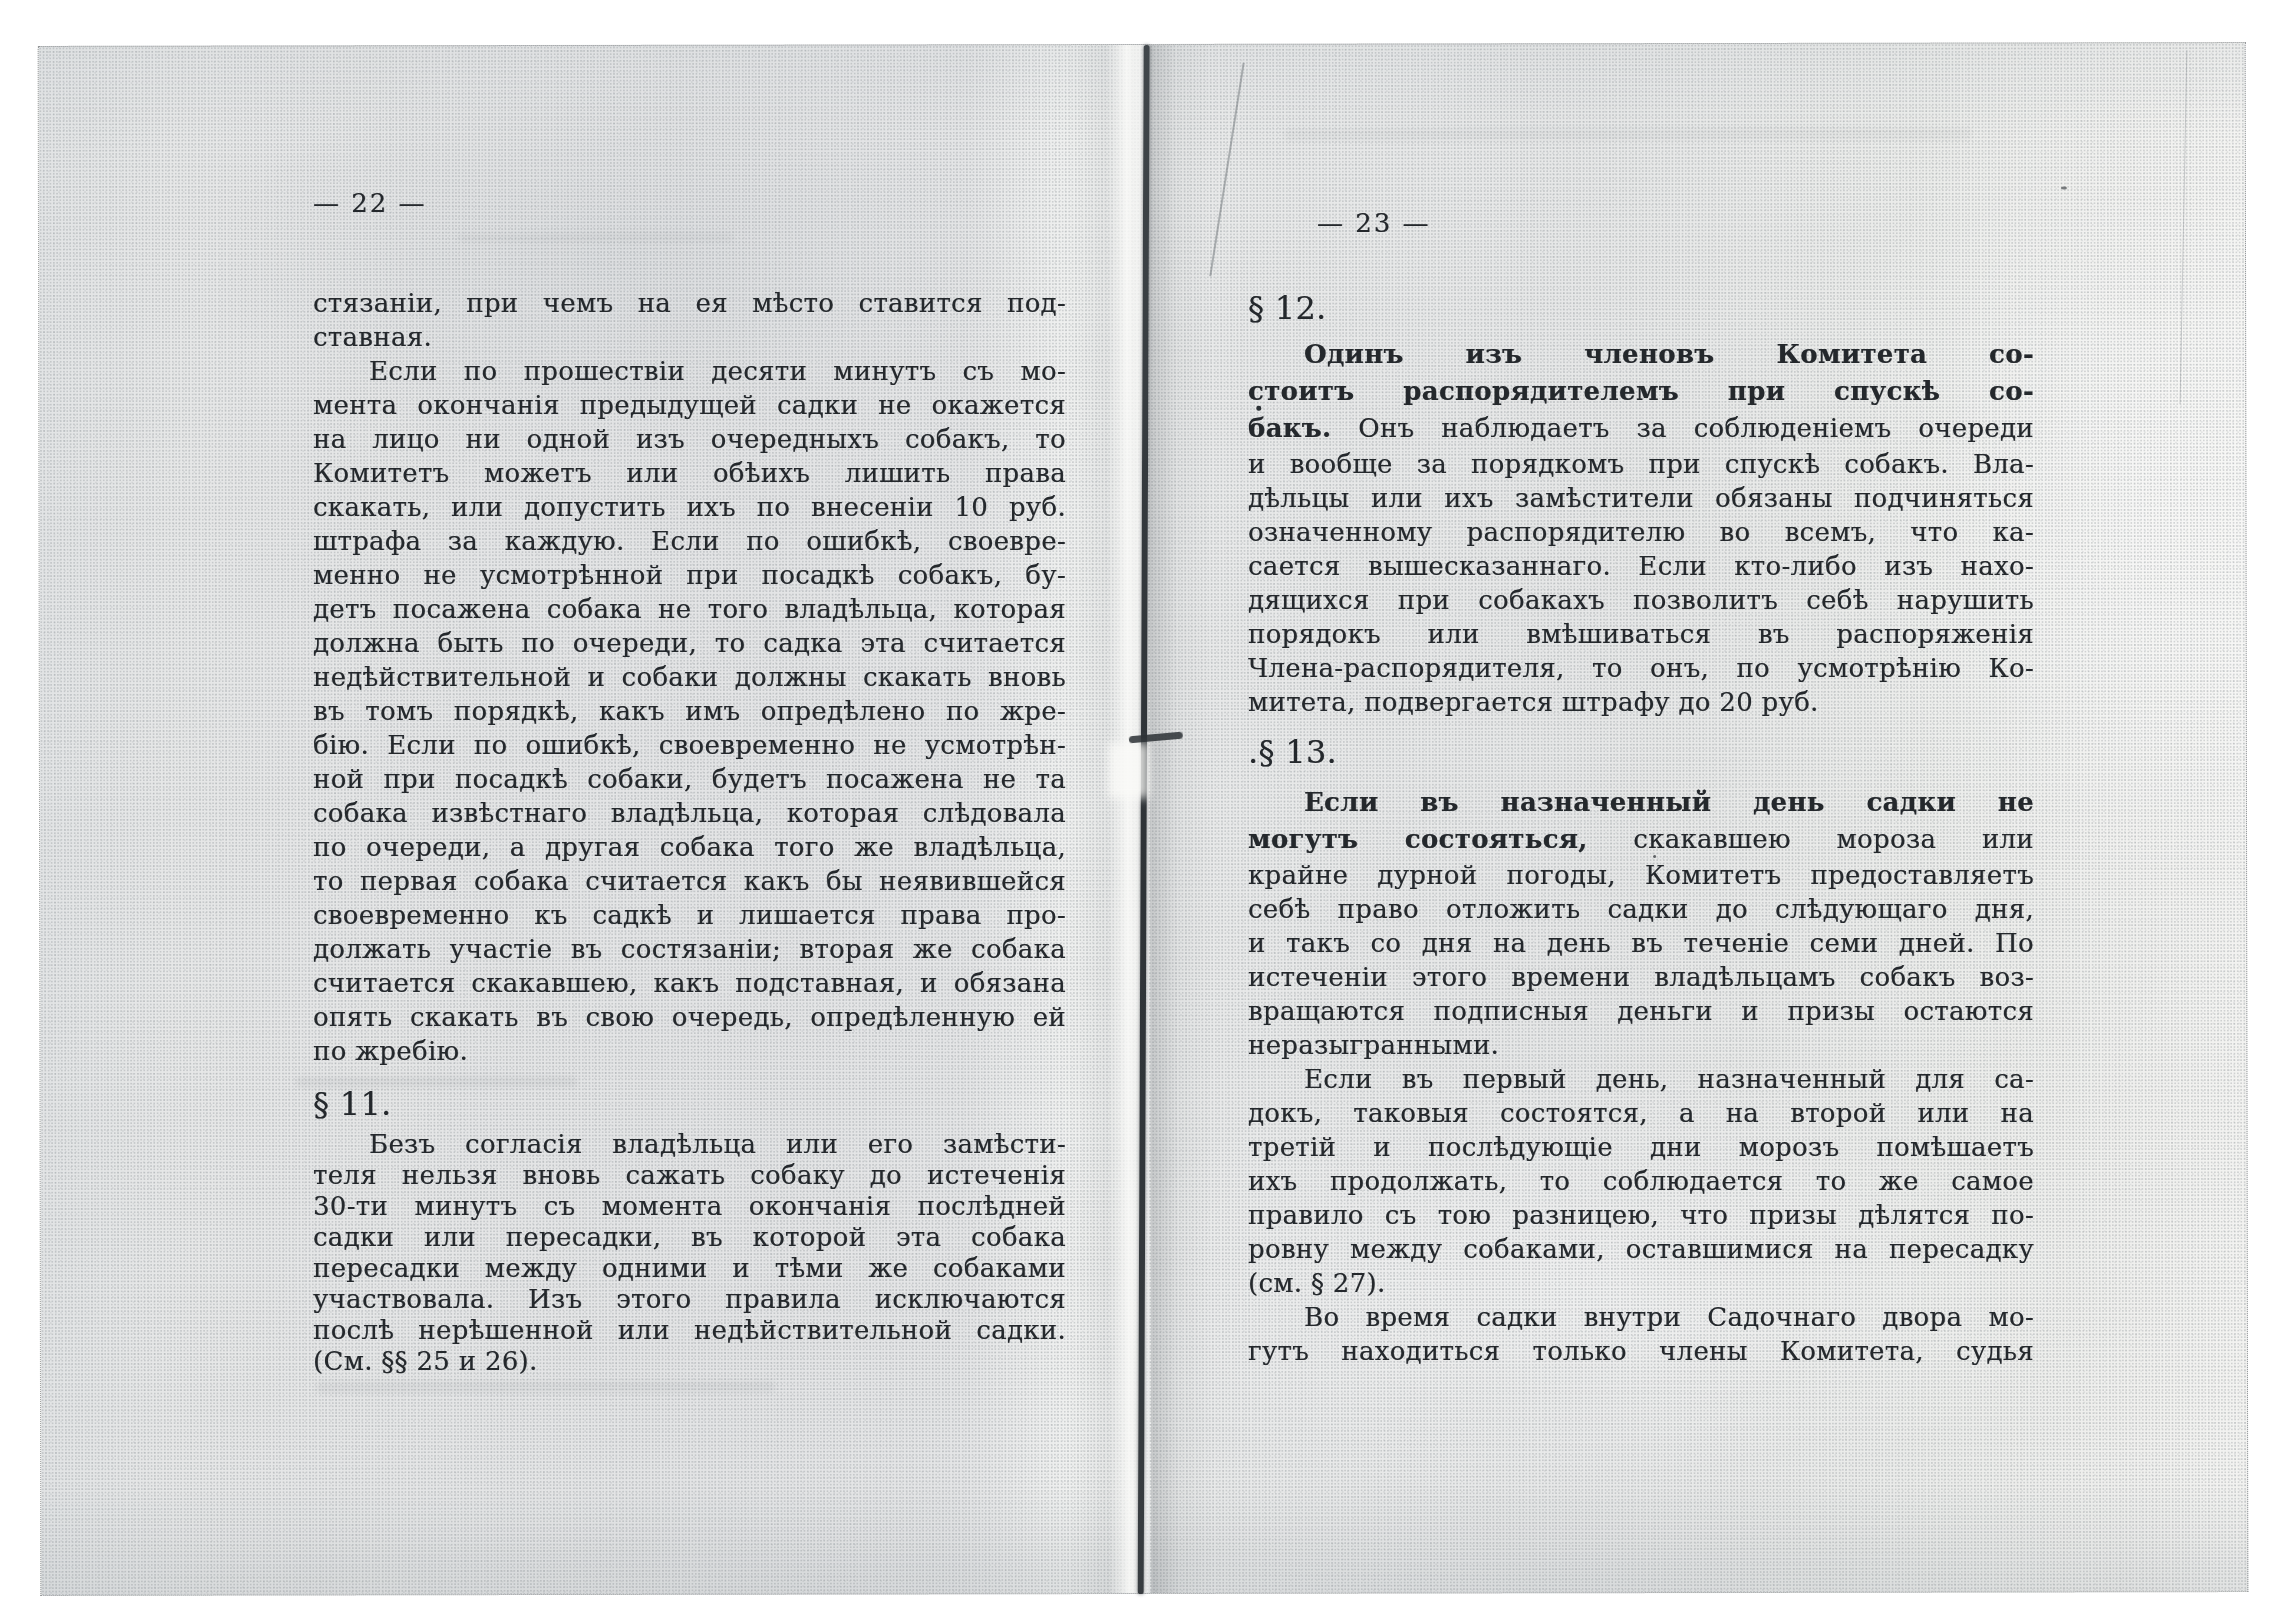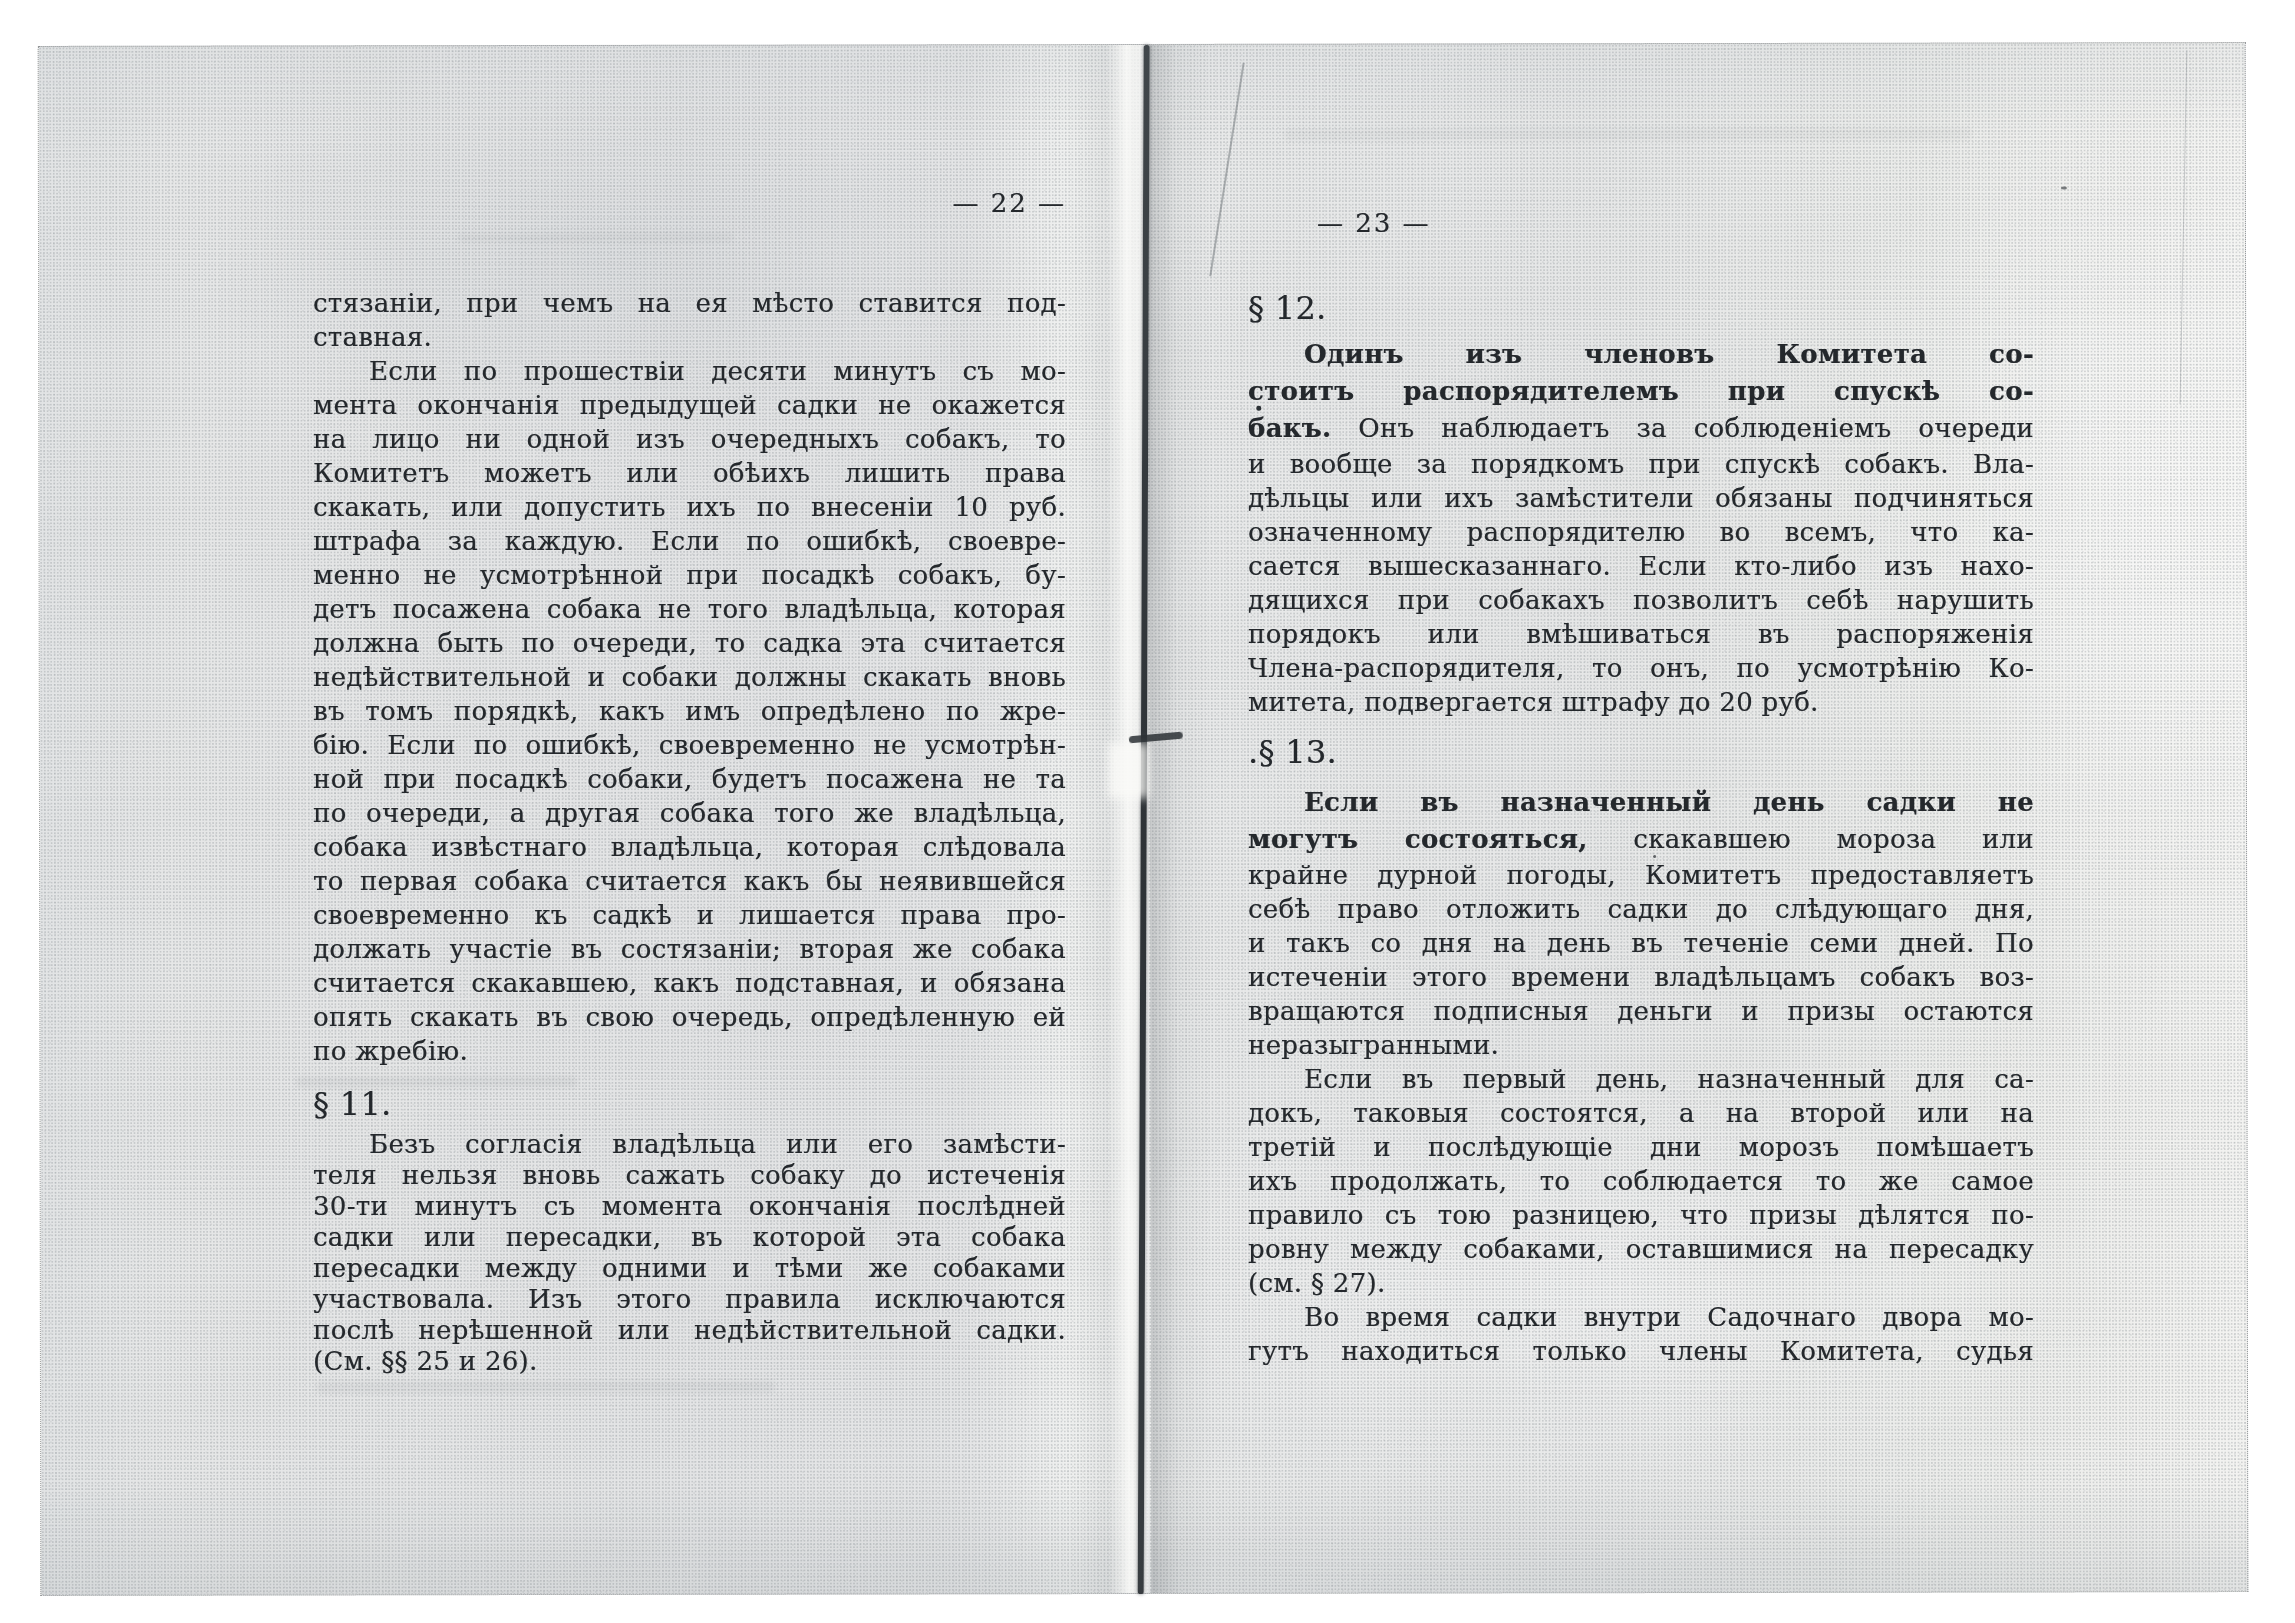--- a/index.html
+++ b/index.html
@@ -50,21 +50,21 @@
   
   .smudge{position:absolute;background:#6a7074;filter:blur(2.6px);border-radius:5.2px;}
   
   .speck{position:absolute;background:#2c3135;border-radius:50%;}
   
   .page{position:absolute;top:185px;color:#24282c;
     text-shadow:0.4px 0.4px 0 rgba(36,41,45,0.35), -0.3px 0 0 rgba(36,41,45,0.18);
     letter-spacing:0.3px;}
   .page-left{left:313px;width:753px;}
   .page-right{left:1248px;width:786px;margin-top:20px;}
-  .pgnum{font-size:26px;line-height:37px;text-align:right;letter-spacing:2px;}
+  .pgnum{font-size:26px;line-height:37px;text-align:left;letter-spacing:2px;}
   .page-left .pgnum{margin-bottom:64px;}
   .page-right .pgnum{text-align:left;padding-left:69px;}
   .heading{font-size:32px;line-height:37px;text-align:left;}
   .page-left .h0{margin:17.7px 0 5.9px 0;}
   .page-right .h0{margin:48px 0 9.2px 0;}
   .page-right .h1{margin:14.4px 0 13.8px 0;}
   .page-right .h2{margin:2.6px 0 6.6px 0;}
   .para{margin:0;}
   .ln{font-size:26px;line-height:34px;text-align:justify;text-align-last:justify;white-space:normal;}
   .page-right .ln{line-height:34px;}
@@ -113,22 +113,22 @@
       <div class="ln"><span>Комитетъ можетъ или обѣихъ лишить права</span></div>
       <div class="ln"><span>скакать, или допустить ихъ по внесеніи 10 руб.</span></div>
       <div class="ln"><span>штрафа за каждую. Если по ошибкѣ, своевре-</span></div>
       <div class="ln"><span>менно не усмотрѣнной при посадкѣ собакъ, бу-</span></div>
       <div class="ln"><span>детъ посажена собака не того владѣльца, которая</span></div>
       <div class="ln"><span>должна быть по очереди, то садка эта считается</span></div>
       <div class="ln"><span>недѣйствительной и собаки должны скакать вновь</span></div>
       <div class="ln"><span>въ томъ порядкѣ, какъ имъ опредѣлено по жре-</span></div>
       <div class="ln"><span>бію. Если по ошибкѣ, своевременно не усмотрѣн-</span></div>
       <div class="ln"><span>ной при посадкѣ собаки, будетъ посажена не та</span></div>
+      <div class="ln"><span>собака извѣстнаго владѣльца, которая слѣдовала</span></div>
       <div class="ln"><span>по очереди, а другая собака того же владѣльца,</span></div>
-      <div class="ln"><span>собака извѣстнаго владѣльца, которая слѣдовала</span></div>
       <div class="ln"><span>то первая собака считается какъ бы неявившейся</span></div>
       <div class="ln"><span>своевременно къ садкѣ и лишается права про-</span></div>
       <div class="ln"><span>должать участіе въ состязаніи; вторая же собака</span></div>
       <div class="ln"><span>считается скакавшею, какъ подставная, и обязана</span></div>
       <div class="ln"><span>опять скакать въ свою очередь, опредѣленную ей</span></div>
       <div class="ln end"><span>по жребію.</span></div>
     </div>
     <div class="heading h0">§ 11.</div>
     <div class="para tight">
       <div class="ln ind"><span>Безъ согласія владѣльца или его замѣсти-</span></div>

